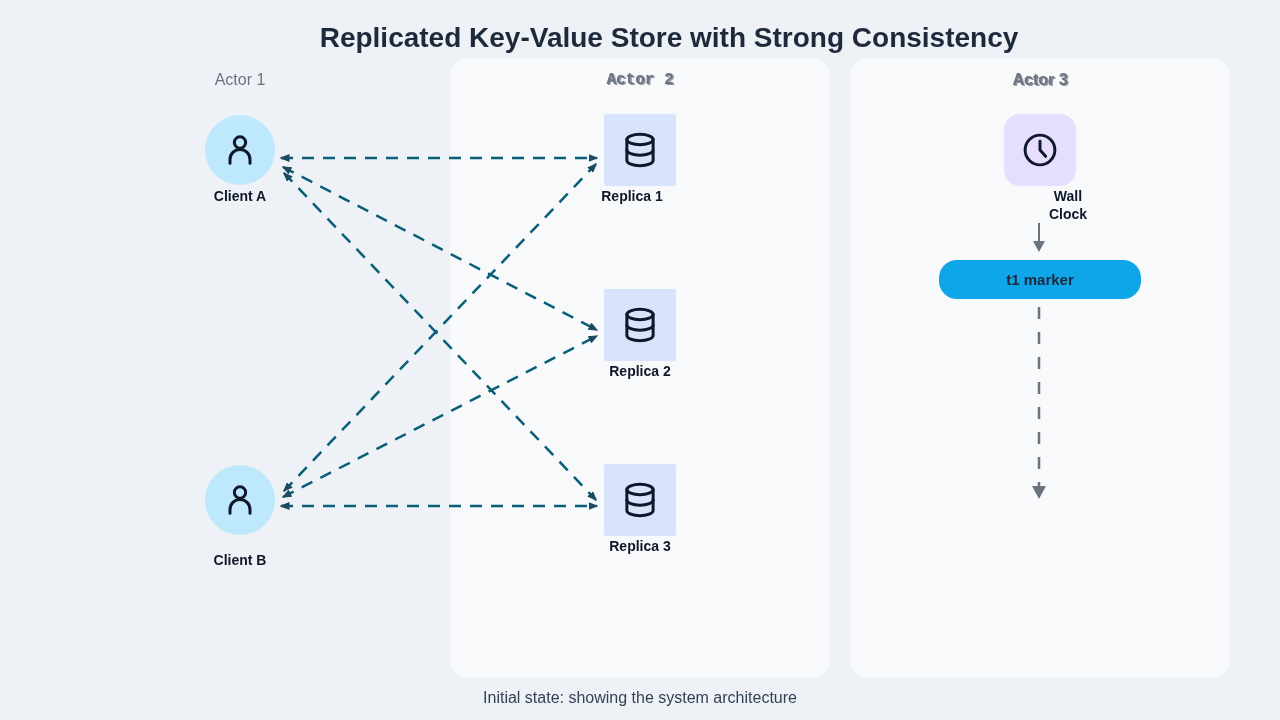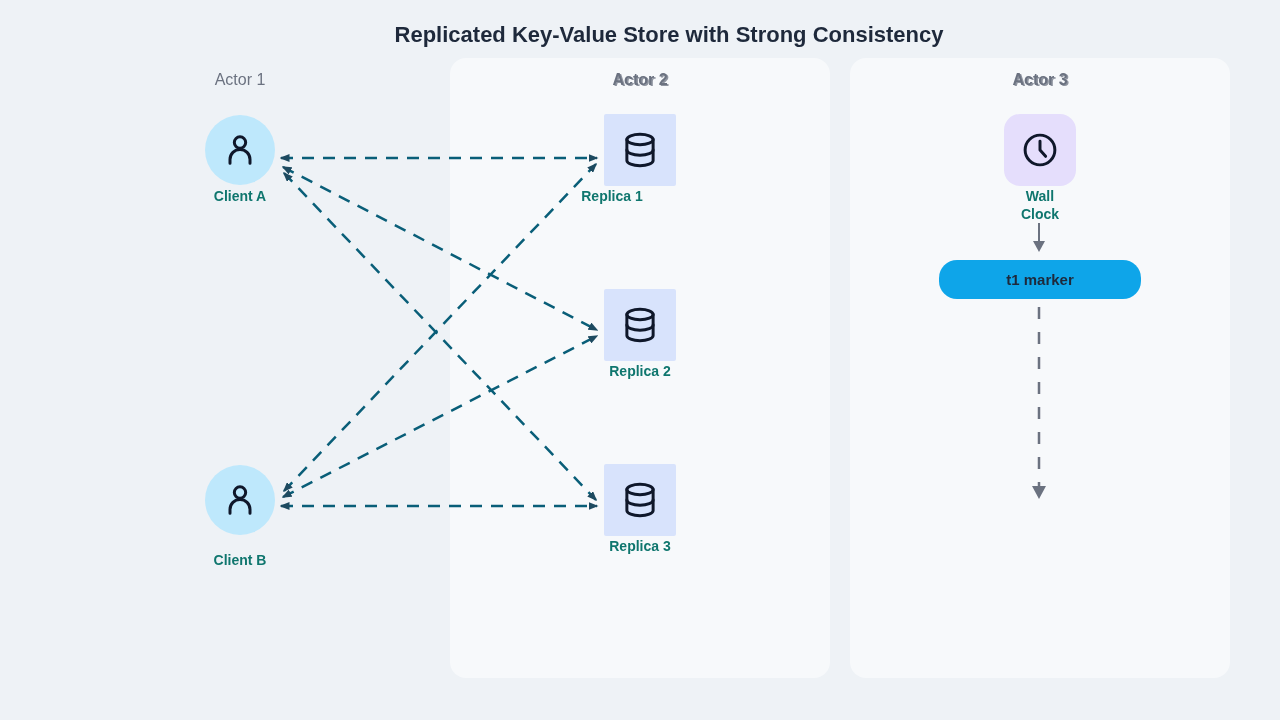--- a/index.html
+++ b/index.html
@@ -7,21 +7,21 @@
     width:1280px;height:720px;
     background:#eef2f6;
     font-family:"Liberation Sans", sans-serif;
     overflow:hidden;
     position:relative;
   }
   .stage{position:absolute;inset:0;width:1280px;height:720px;}
 
   .title{
     position:absolute;top:22px;left:669px;transform:translateX(-50%);
-    font-size:22px;font-weight:600;color:#1e293b;white-space:nowrap;
+    font-size:28px;font-weight:600;color:#1e293b;white-space:nowrap;
   }
   .caption{
     position:absolute;top:689px;left:640px;transform:translateX(-50%);
     font-size:16px;font-weight:400;color:#334155;white-space:nowrap;
   }
 
   .lane-panel{
     position:absolute;top:58px;width:380px;height:620px;
     background:#f7f9fb;border-radius:16px;
   }
@@ -55,28 +55,28 @@
   .replica-1{top:114px;}
   .replica-2{top:289px;}
   .replica-3{top:464px;}
   .clock-node{
     width:72px;height:72px;border-radius:16px;
     background:#e5defc;left:1004px;top:114px;
   }
 
   .node-label{
     position:absolute;width:120px;text-align:center;
-    font-size:14px;font-weight:700;color:#0f766e;line-height:17.5px;
+    font-size:14px;font-weight:700;color:#0f172a;line-height:17.5px;
   }
   .nl-client-a{left:180px;top:188px;}
   .nl-client-b{left:180px;top:552px;}
-  .nl-replica-1{left:552px;top:188px;}
+  .nl-replica-1{left:572px;top:188px;}
   .nl-replica-2{left:580px;top:363px;}
   .nl-replica-3{left:580px;top:538px;}
-  .nl-clock{left:1010px;top:188px;width:60px;}
+  .nl-clock{left:1038px;top:188px;width:60px;}
 
   .marker-pill{
     position:absolute;left:939px;width:202px;height:39px;
     background:#0ea5e9;border-radius:18px;
     display:flex;align-items:center;justify-content:center;
     font-size:15px;font-weight:700;color:#1e293b;
   }
   .pill-t1{top:260px;}
   .pill-t2{top:510px;}
 
@@ -86,21 +86,21 @@
 <body>
 
 <div class="stage">
 
   <div class="title">Replicated Key-Value Store with Strong Consistency</div>
 
   <div class="lane-panel p2"></div>
   <div class="lane-panel p3"></div>
 
   <div class="lane-label" style="left:240px;">Actor 1</div>
-  <div class="lane-label doubled" style="left:640px;">Actor 2</div>
+  <div class="lane-label doubled" style="left:640px;font-family:Liberation Mono, monospace;">Actor 2</div>
   <div class="lane-label doubled" style="left:1040px;">Actor 3</div>
 
   <svg class="edges-svg" viewBox="0 0 1280 720">
     <defs>
       <marker id="arrow-teal" markerWidth="10" markerHeight="8" refX="8.5" refY="4" orient="auto-start-reverse" markerUnits="userSpaceOnUse">
         <path d="M0,0 L10,4 L0,8 Z" fill="#1d4a60"></path>
       </marker>
       <marker id="arrow-gray" markerWidth="12" markerHeight="11" refX="6" refY="10" orient="auto" markerUnits="userSpaceOnUse">
         <path d="M0,0 L12,0 L6,10 Z" fill="#6b7280" transform="rotate(-90 6 5)"></path>
       </marker>
@@ -172,14 +172,15 @@
   <div class="node clock-node">
     <svg class="icon" width="42" height="42" viewBox="0 0 24 24" fill="none" stroke="#0f172a" stroke-width="1.7" stroke-linecap="round" stroke-linejoin="round">
       <circle cx="12" cy="12" r="8.5"></circle>
       <path d="M12 7 V12 l3.2 3.6"></path>
     </svg>
   </div>
   <div class="node-label nl-clock">Wall Clock</div>
 
   <div class="marker-pill pill-t1">t1 marker</div>
 
+  <div class="caption">Initial state: showing the system architecture</div>
 
 </div>
 
 </body></html>

